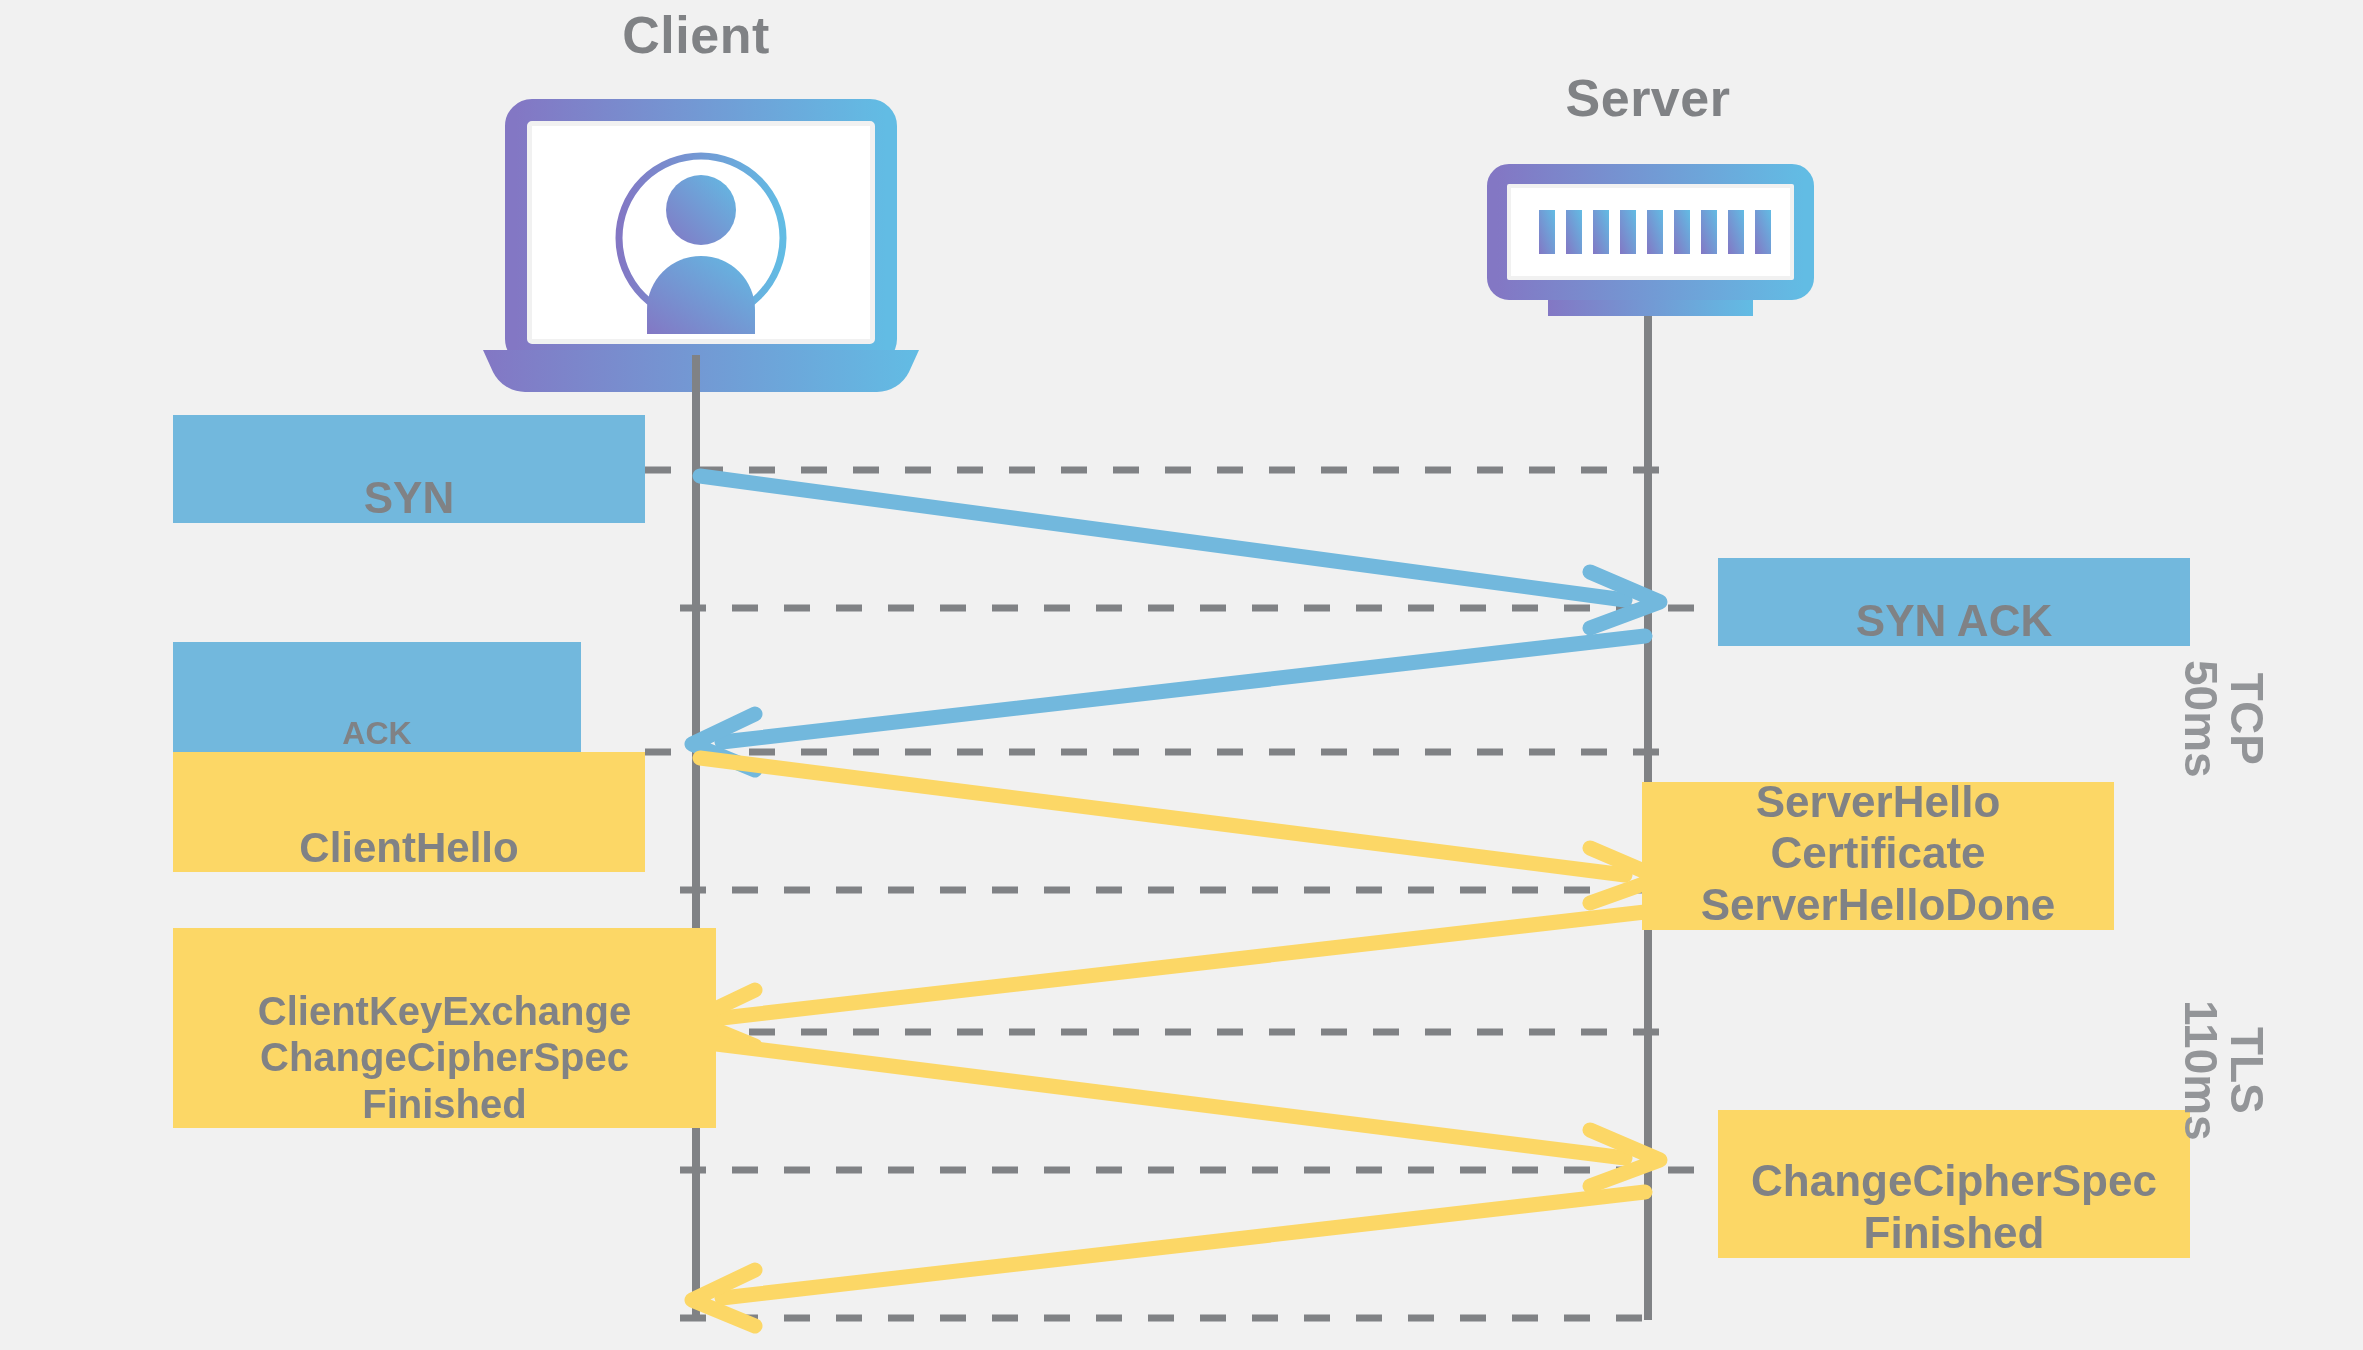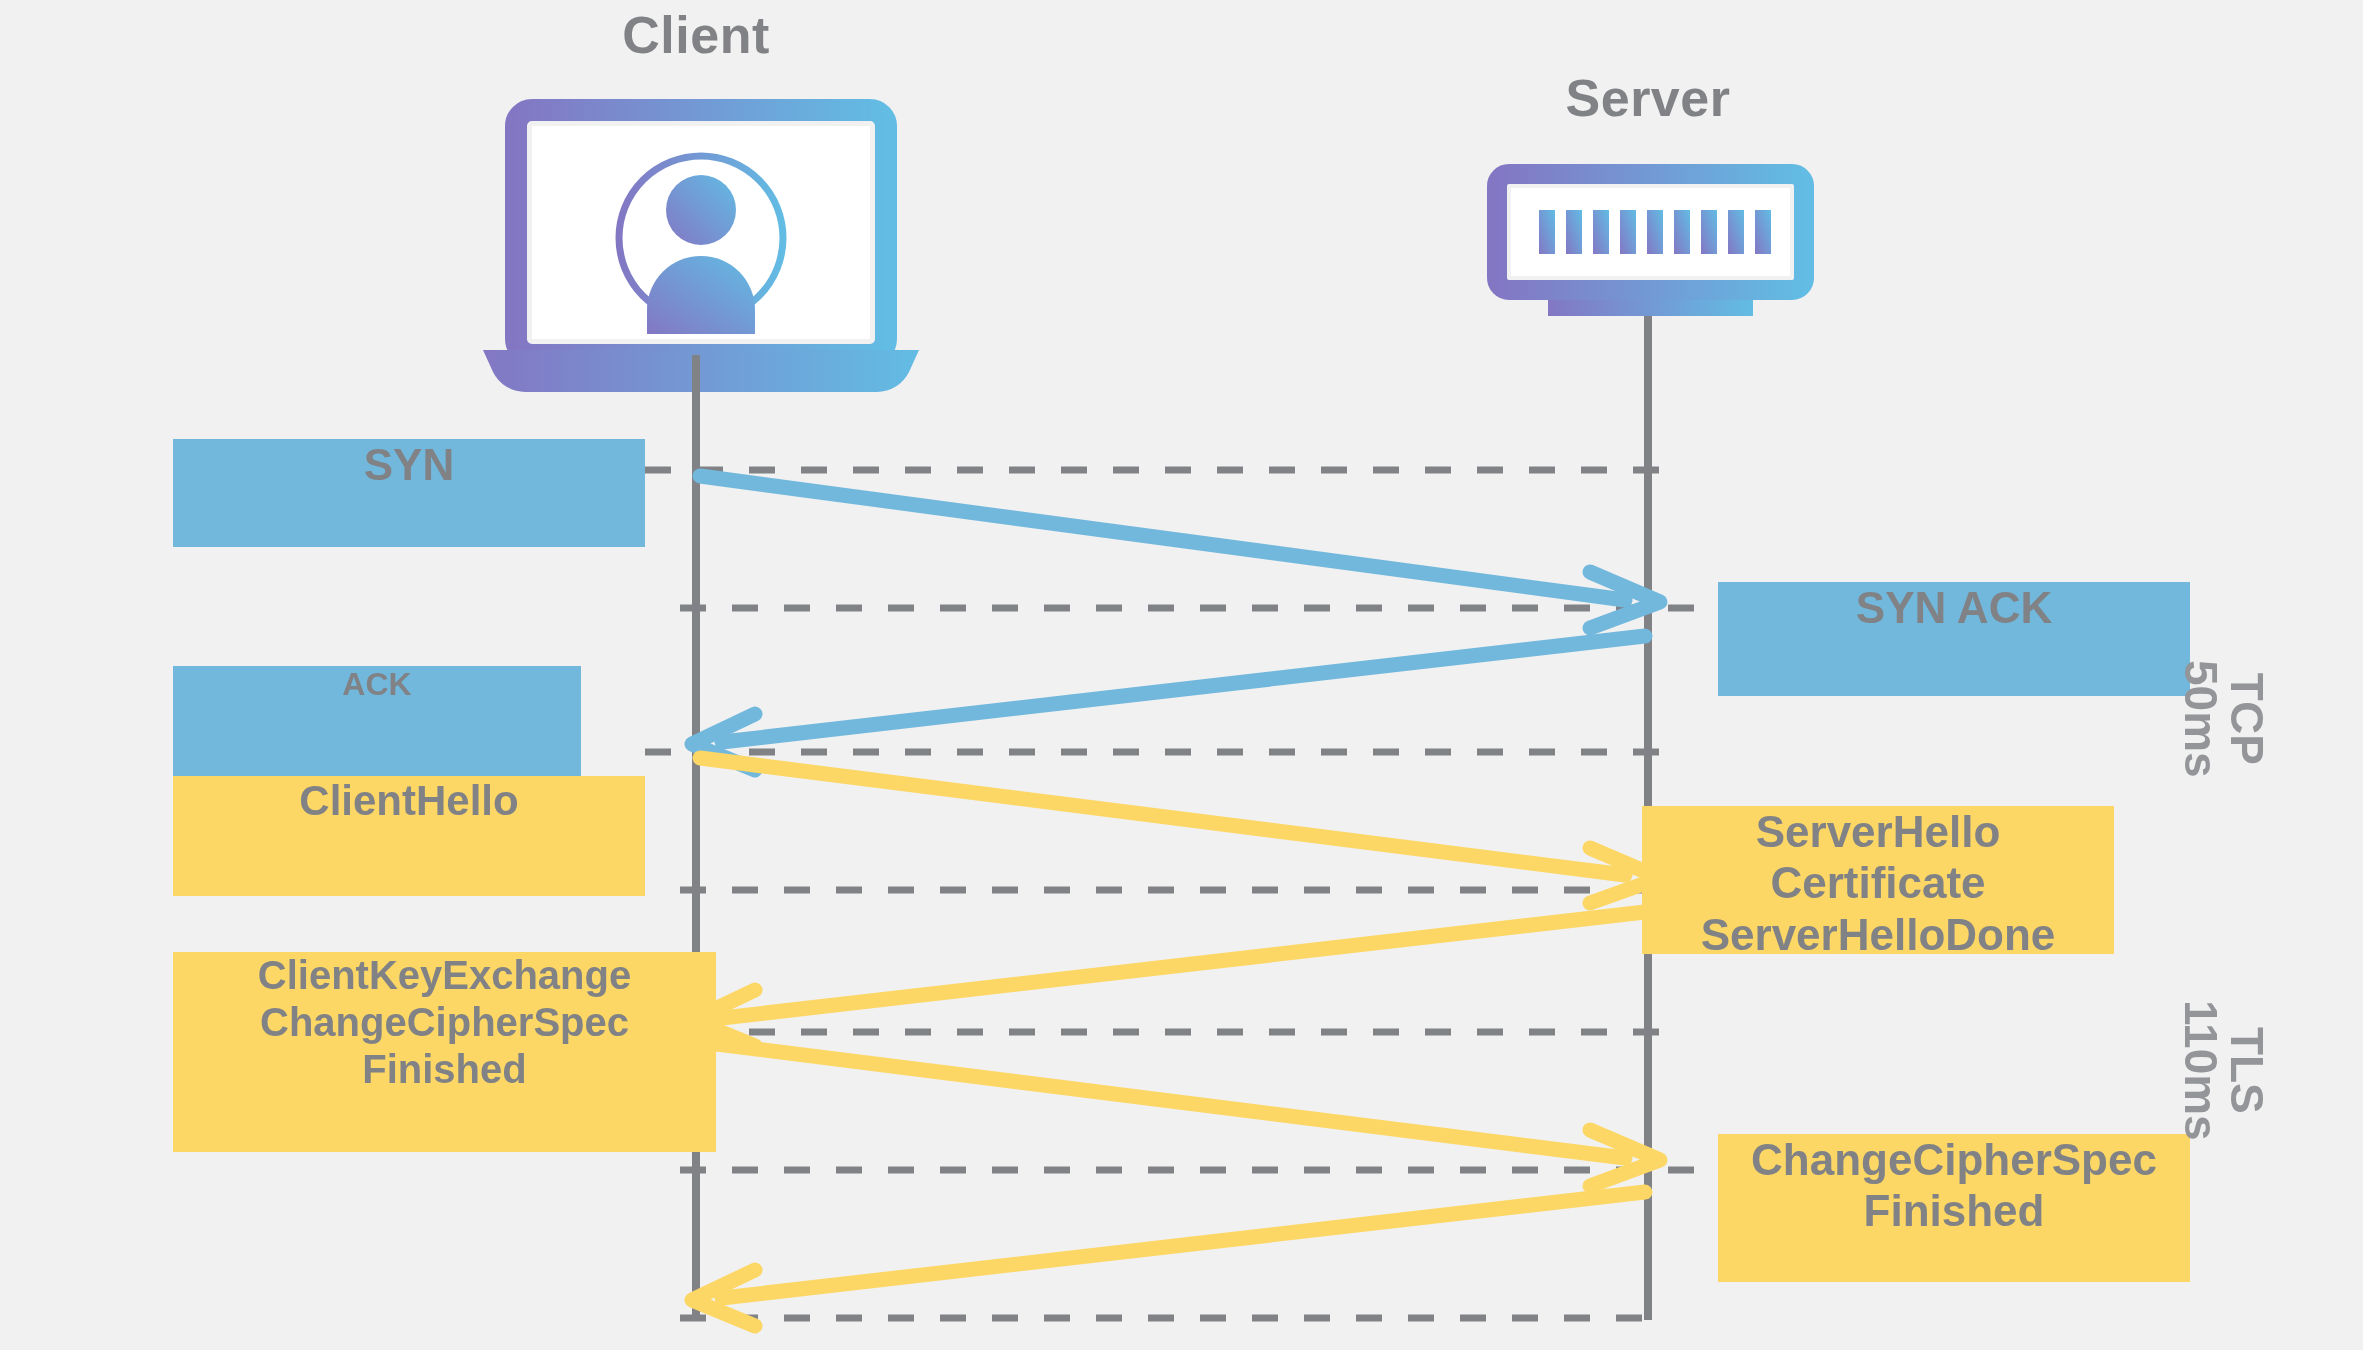--- a/index.html
+++ b/index.html
@@ -29,28 +29,27 @@
     letter-spacing: 0.5px;
     white-space: nowrap;
     text-align: center;
   }
   #client-title { left: 426px; top: 5px; width: 540px; }
   #server-title { left: 1378px; top: 68px; width: 540px; }
 
   .msg-box {
     position: absolute;
     display: flex;
-    align-items: flex-start;
+    align-items: flex-end;
     justify-content: center;
     color: #808285;
     font-weight: bold;
     text-align: center;
     line-height: 1.17;
     box-sizing: border-box;
-    margin-top: 24px;
   }
   .msg-box.blue { background: #72b8dd; }
   .msg-box.yellow { background: #fcd766; }
 
   .edge-label {
     position: absolute;
     color: #939598;
     font-weight: bold;
     font-size: 46px;
     line-height: 1.0;
@@ -173,21 +172,21 @@
   <div class="msg-box yellow" style="left:173px; top:752px; width:472px; height:120px; font-size:42px;">
     <span>ClientHello</span>
   </div>
 
   <div class="msg-box yellow" style="left:173px; top:928px; width:543px; height:200px; font-size:40px;">
     <span style="white-space:pre-line;">ClientKeyExchange
 ChangeCipherSpec
 Finished</span>
   </div>
 
-  <div class="msg-box blue" style="left:1718px; top:558px; width:472px; height:114px; font-size:44px;">
+  <div class="msg-box blue" style="left:1718px; top:558px; width:472px; height:88px; font-size:44px;">
     <span>SYN ACK</span>
   </div>
 
   <div class="msg-box yellow" style="left:1642px; top:782px; width:472px; height:148px; font-size:44px;">
     <span style="white-space:pre-line;">ServerHello
 Certificate
 ServerHelloDone</span>
   </div>
 
   <div class="msg-box yellow" style="left:1718px; top:1110px; width:472px; height:148px; font-size:44px;">

